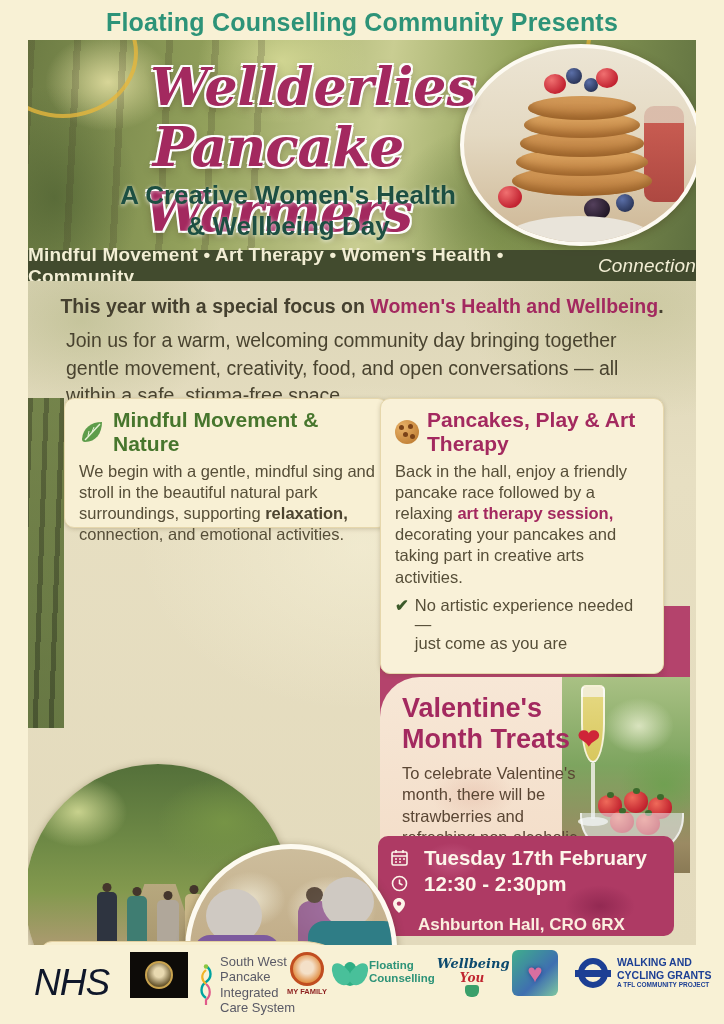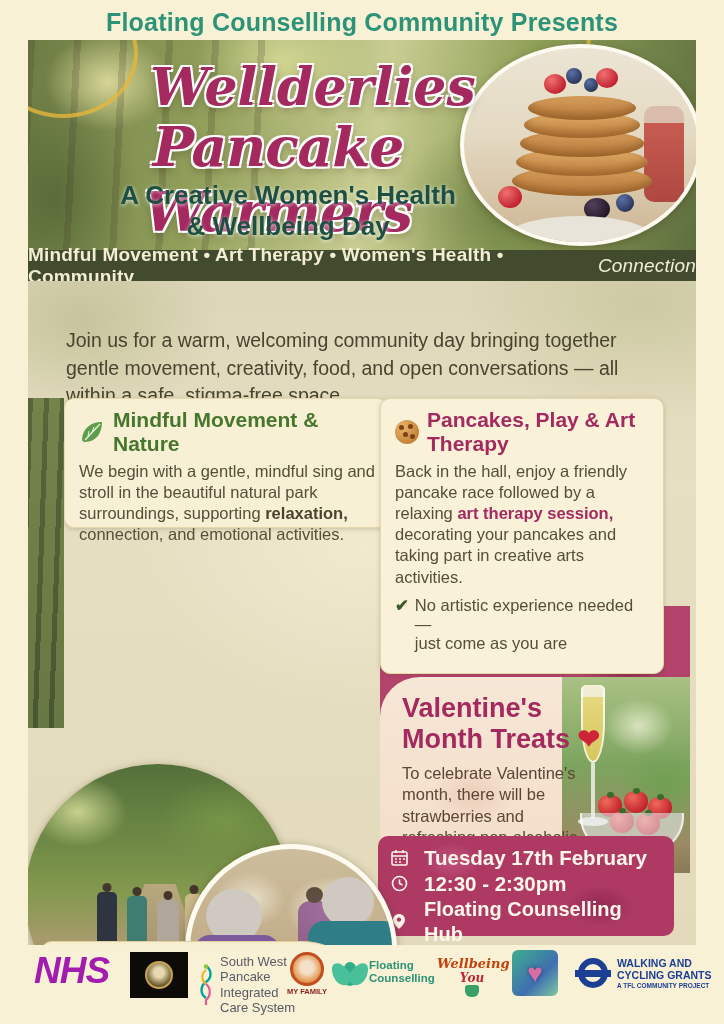--- a/index.html
+++ b/index.html
@@ -210,43 +210,43 @@
 
   
   #nhs-card {
     position:absolute; left:12px; top:660px; width:332px; height:243px;
     background:#f7eecd; border:1px solid #e2cfa0; border-radius:12px 70px 8px 8px;
     padding:10px 12px 0 14px;
   }
 
   
   #logos { position:absolute; left:0; top:948px; width:724px; height:76px; }
-  #logo-nhs { position:absolute; left:34px; top:2px; font-size:37px; font-weight:bold; font-style:italic; color:#a21caf; letter-spacing:-1px; }
+  #logo-nhs { position:absolute; left:34px; top:14px; font-size:37px; font-weight:normal; font-style:italic; color:#0f172a; letter-spacing:-1px; }
   #logo-crest { position:absolute; left:130px; top:4px; width:58px; height:46px; background:#0d0b08; display:flex; align-items:center; justify-content:center; }
   #logo-crest .ring { width:28px; height:28px; border-radius:50%; border:2px solid #c9a34e; background:radial-gradient(circle at 50% 40%, #e8d9b0 25%, #6b5a32 70%); }
   #logo-swl { position:absolute; left:198px; top:6px; display:flex; align-items:center; gap:6px; }
   #logo-swl .rib { width:16px; height:42px; }
   #logo-swl .tx { font-size:13px; line-height:1.18; color:#5a5a66; }
   #logo-myfam { position:absolute; left:283px; top:4px; width:48px; text-align:center; }
   #logo-myfam .circ { margin:0 auto; width:34px; height:34px; border-radius:50%; border:3px solid #c14d20; background:radial-gradient(circle at 50% 45%, #f4e0c8 30%, #e08a3c 75%); }
   #logo-myfam .tx { font-size:7.5px; font-weight:bold; color:#8d1f1f; margin-top:1px; }
   #logo-float { position:absolute; left:333px; top:10px; display:flex; align-items:center; gap:2px; }
   .lotus { position:relative; width:34px; height:28px; }
   .lotus i { position:absolute; bottom:0; width:16px; height:24px; border-radius:50% 50% 50% 50%/60% 60% 40% 40%; background:#2fae84; }
   .lotus i:nth-child(1){ left:9px; }
   .lotus i:nth-child(2){ left:0; transform:rotate(-34deg); background:#49c09a; }
   .lotus i:nth-child(3){ right:0; transform:rotate(34deg); background:#49c09a; }
   #logo-float .tx { font-size:11.5px; font-weight:bold; color:#2d9378; line-height:1.15; }
   #logo-wellb { position:absolute; left:437px; top:8px; width:70px; text-align:center; }
-  #logo-wellb .l1 { font-family:"DejaVu Serif", serif; font-style:italic; font-weight:bold; font-size:13px; color:#c2410c; }
+  #logo-wellb .l1 { font-family:"DejaVu Serif", serif; font-style:italic; font-weight:bold; font-size:13px; color:#0c4a6e; }
   #logo-wellb .l2 { font-family:"DejaVu Serif", serif; font-style:italic; font-weight:bold; font-size:12px; color:#c02530; }
   #logo-wellb .hand { margin:0 auto; width:14px; height:12px; border-radius:3px 3px 6px 6px; background:#3aa06a; }
   #logo-heartsq { position:absolute; left:512px; top:2px; width:46px; height:46px; border-radius:6px; background:linear-gradient(135deg,#3fae8c 0%, #3f6fb0 60%, #7fc9a0 100%); display:flex; align-items:center; justify-content:center; }
   #logo-heartsq .h { font-size:26px; color:#d86fa0; text-shadow:0 0 4px #2a3f8f; }
-  #logo-tfl { position:absolute; left:576px; top:8px; display:flex; align-items:center; gap:7px; }
+  #logo-tfl { position:absolute; left:576px; top:8px; display:flex; align-items:flex-start; gap:7px; }
   .roundel { position:relative; width:34px; height:34px; }
   .roundel .ring { position:absolute; left:2px; top:2px; width:30px; height:30px; border-radius:50%; border:6px solid #1c3f94; }
   .roundel .bar { position:absolute; left:-1px; top:14px; width:36px; height:7px; background:#1c3f94; }
   #logo-tfl .tx { font-size:10.5px; font-weight:bold; color:#1c3f94; line-height:1.2; }
   #logo-tfl .sub { font-size:6.5px; font-weight:bold; color:#1c3f94; }
 </style>
 </head>
 <body>
 
 <div id="presents">Floating Counselling Community Presents</div>
@@ -284,20 +284,23 @@
   </div>
 
   <div id="banner">
     <span>Mindful Movement • Art Therapy • Women's Health • Community</span>
     <span class="it">Connection</span>
   </div>
 
   <div id="pbody">
     <div id="left-strip"></div>
 
+    <div id="intro-line1">
+      <span>This year with a special focus on </span><span class="hl">Women's Health and Wellbeing</span><span>.</span>
+    </div>
     <div id="intro-body">Join us for a warm, welcoming community day bringing together gentle movement, creativity, food, and open conversations — all within a safe, stigma-free space.</div>
 
     <div id="magenta-band"></div>
 
     <div class="card" id="card-mindful">
       <div class="card-title">
         <svg class="leaf-ic" viewBox="0 0 26 26">
           <path d="M23 3 C12 3 4 9 3 20 C3 22 4 23 6 23 C17 23 23 14 23 3 Z" fill="#5d9c4a"></path>
           <path d="M21 5 L6 21" stroke="#e8f2d8" stroke-width="1.4" fill="none"></path>
           <path d="M15 8 L13 13 M10 12 L9 17" stroke="#e8f2d8" stroke-width="1" fill="none"></path>
@@ -395,21 +398,20 @@
         </span>
         <span>12:30 - 2:30pm</span>
       </div>
       <div class="det-row" style="font-size:20px;">
         <span class="det-ic">
           <svg width="14" height="17" viewBox="0 0 14 17">
               <path d="M7 1 C3.7 1 1 3.6 1 6.8 C1 11 7 16 7 16 C7 16 13 11 13 6.8 C13 3.6 10.3 1 7 1 Z" fill="#fdf6ea"></path>
               <circle cx="7" cy="6.6" r="2.2" fill="#ae3a64"></circle>
             </svg>
         </span>
-        <span>Floating Counselling Hub</span>
       </div>
       <div class="det-sub">Ashburton Hall, CRO 6RX</div>
     </div>
 
     <div id="walk-photo">
       <div id="walk-path"></div>
       <div class="person" style="left:72px; top:128px; width:20px; height:58px; background:#2e3440;"></div>
       <div class="person" style="left:102px; top:132px; width:20px; height:52px; background:#3f7d72;"></div>
       <div class="person" style="left:132px; top:136px; width:22px; height:56px; background:#b0a79a;"></div>
       <div class="person" style="left:160px; top:130px; width:18px; height:46px; background:#cbb98a;"></div>

